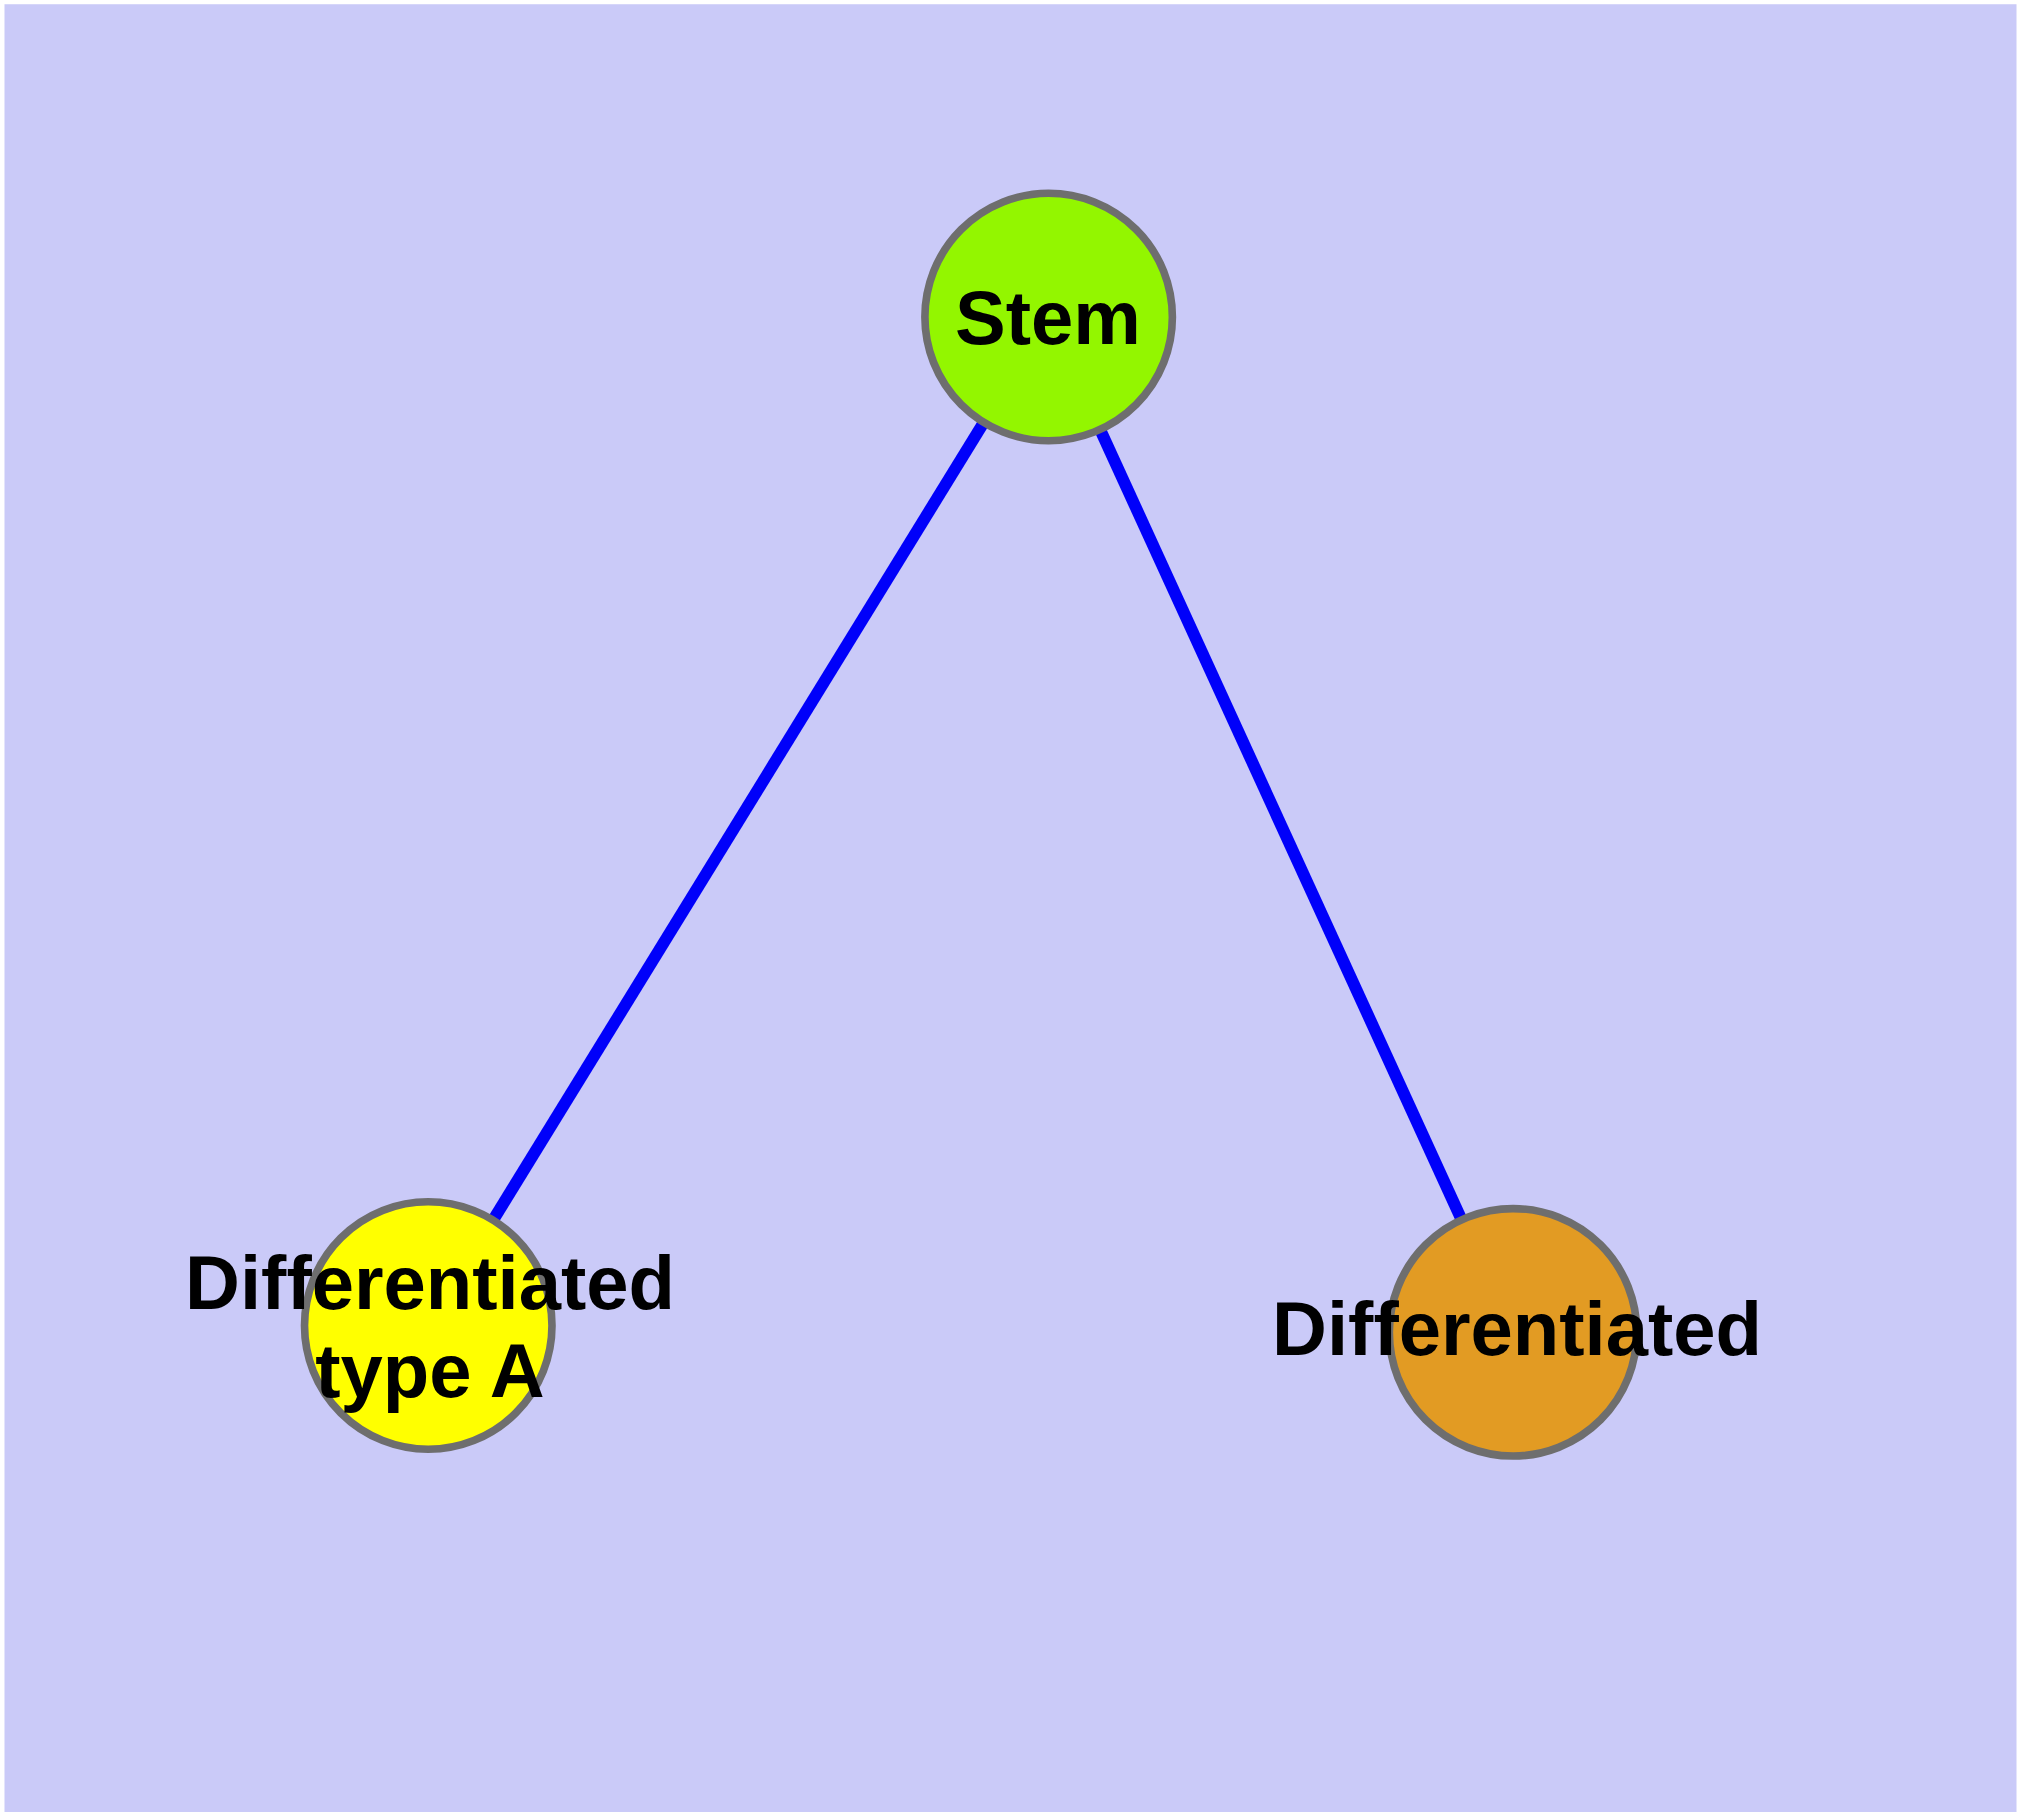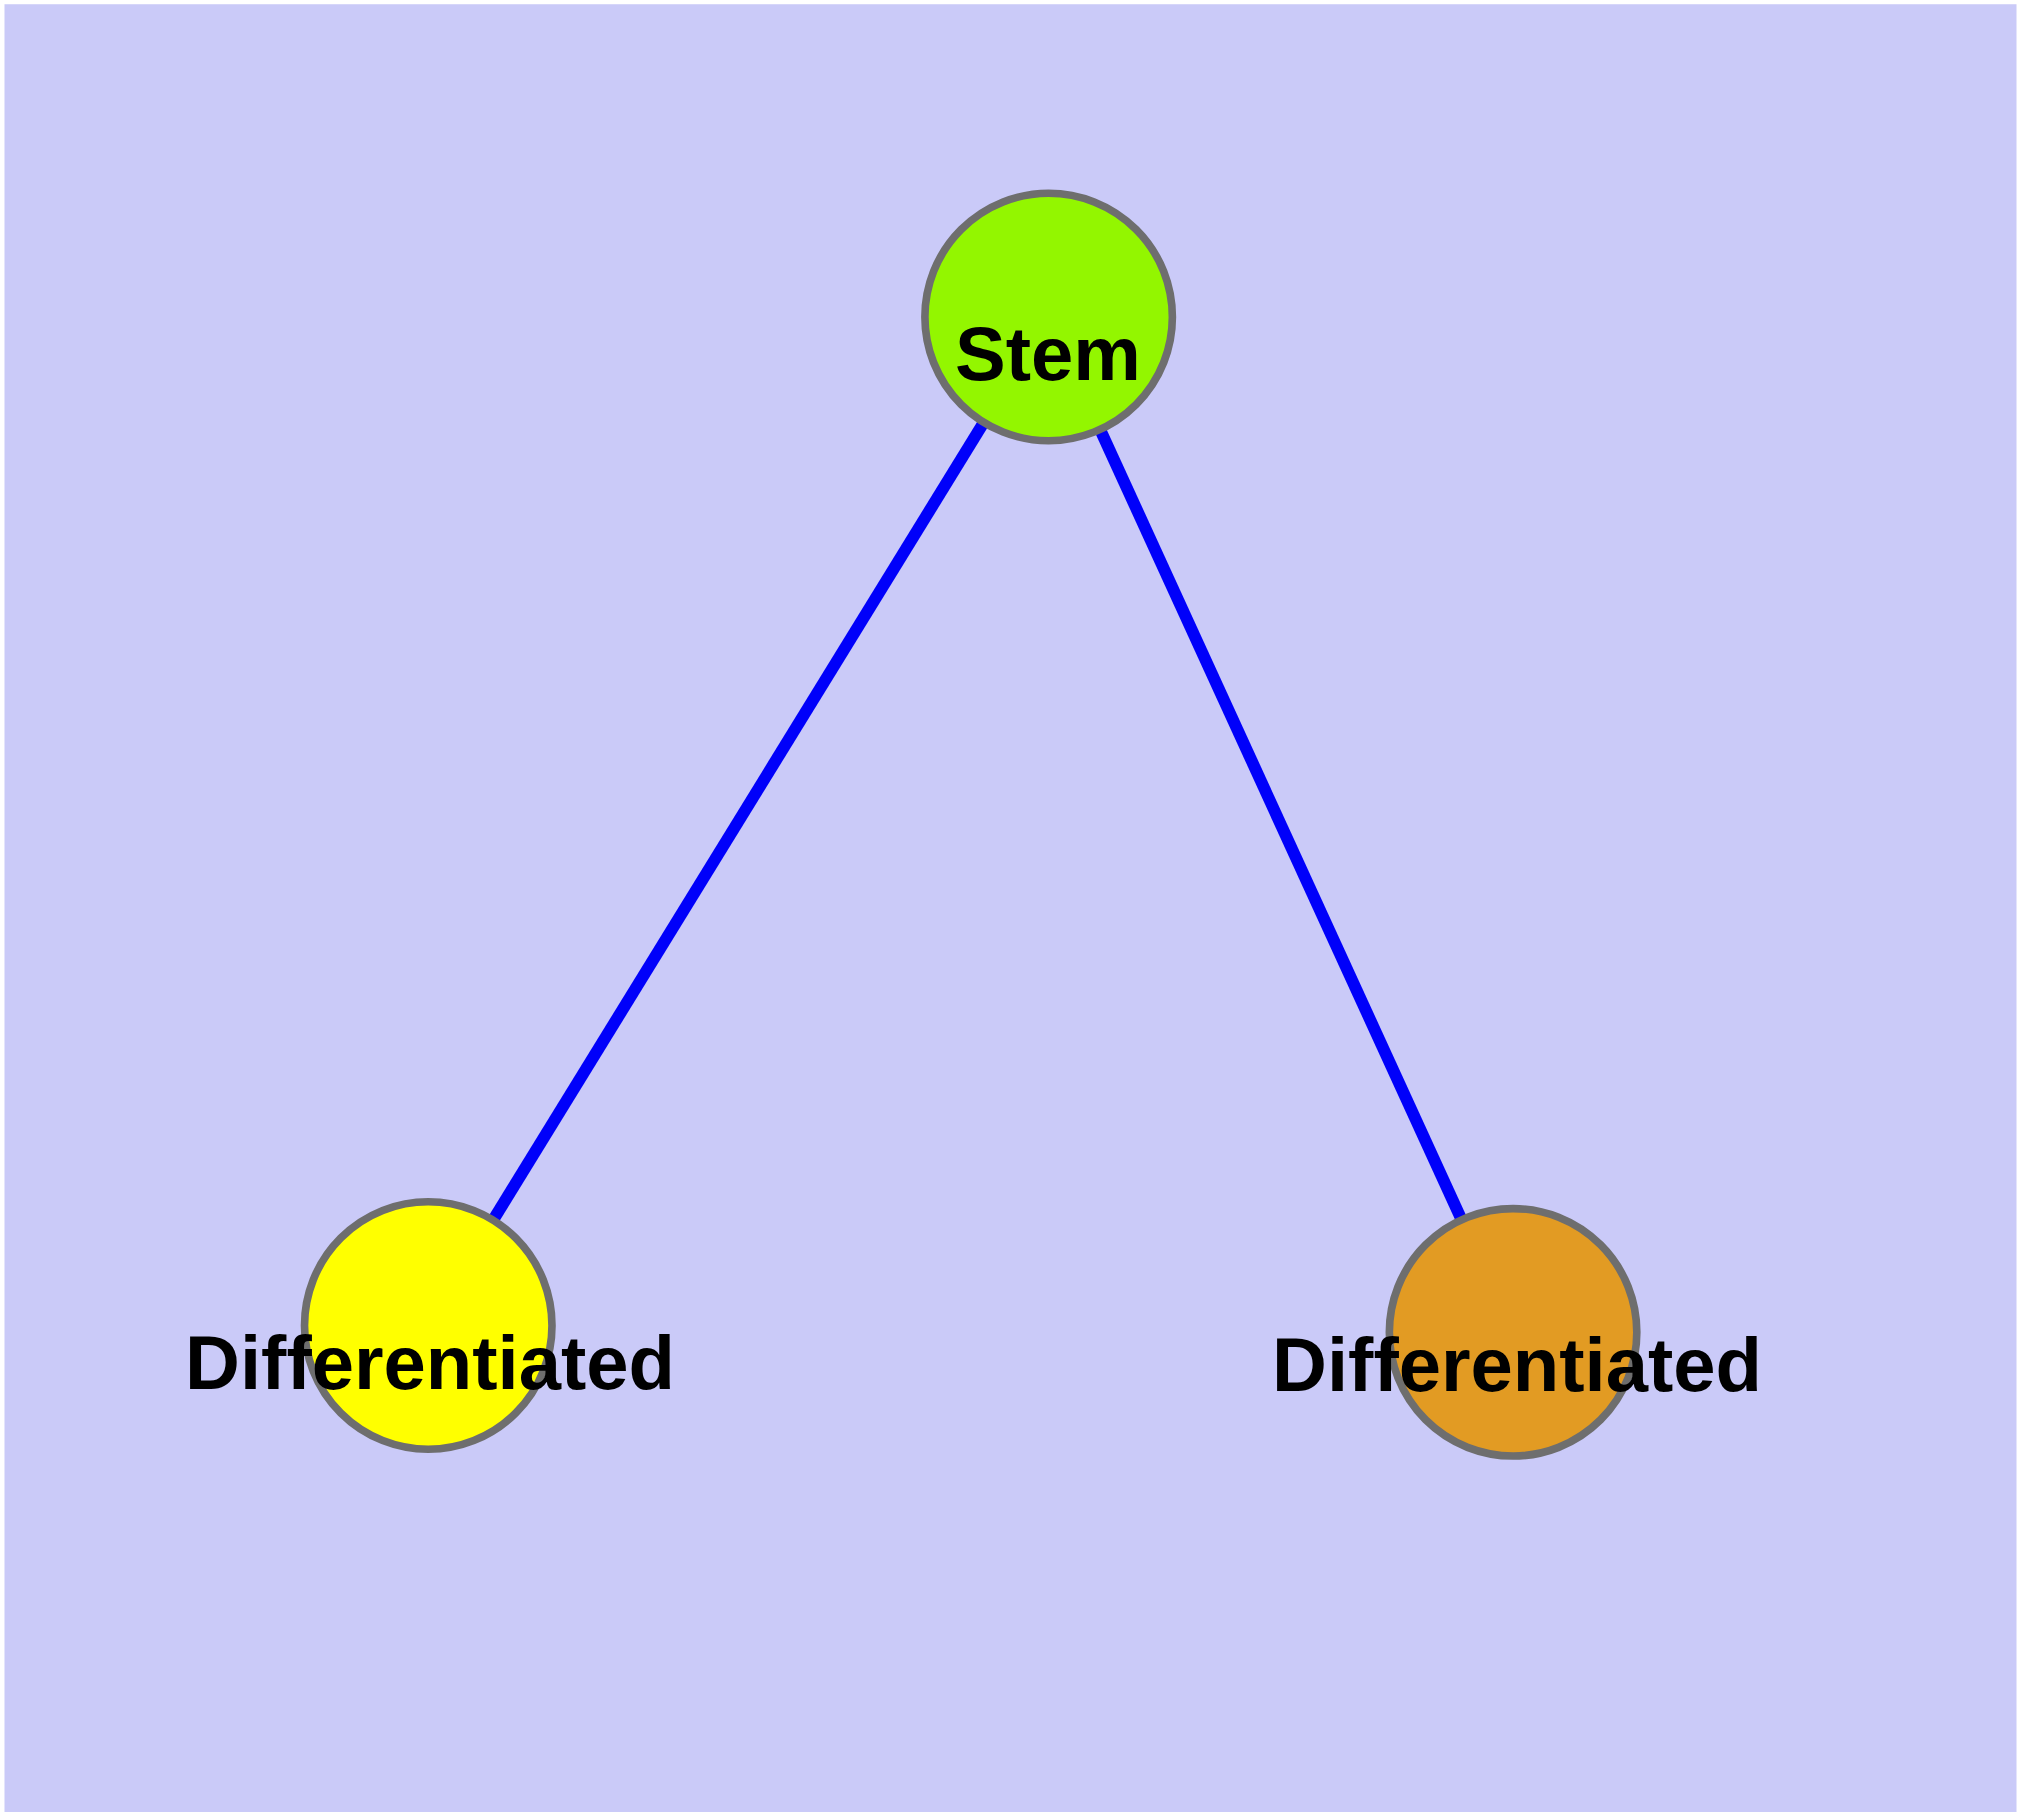--- a/index.html
+++ b/index.html
@@ -27,21 +27,20 @@
     position: absolute;
     transform: translate(-50%, -50%);
     font-family: "Liberation Sans", sans-serif;
     font-weight: bold;
     font-size: 76px;
     line-height: 88px;
     color: #000000;
     text-align: center;
     white-space: nowrap;
     pointer-events: none;
-    margin-top: 36px;
   }
   .node-label .label-line {
     display: block;
   }
 </style>
 </head>
 <body>
 
 <div class="canvas">
 
@@ -56,20 +55,21 @@
     <circle cx="505" cy="1564" r="146" stroke-width="9" fill="#FFFF00" stroke="#6E6E6E"></circle>
     <circle cx="1785" cy="1572" r="146" stroke-width="9" fill="#E29B23" stroke="#6E6E6E"></circle>
   </svg>
 
   <div class="node-label" style="left:1048px; top:318px;">
     <span class="label-line">Stem</span>
   </div>
 
   <div class="node-label" style="left:430px; top:1327px;">
     <span class="label-line">Differentiated</span>
+    <span class="label-line">type A</span>
   </div>
 
   <div class="node-label" style="left:1517px; top:1329px;">
     <span class="label-line">Differentiated</span>
   </div>
 
 </div>
 
 
 </body></html>

